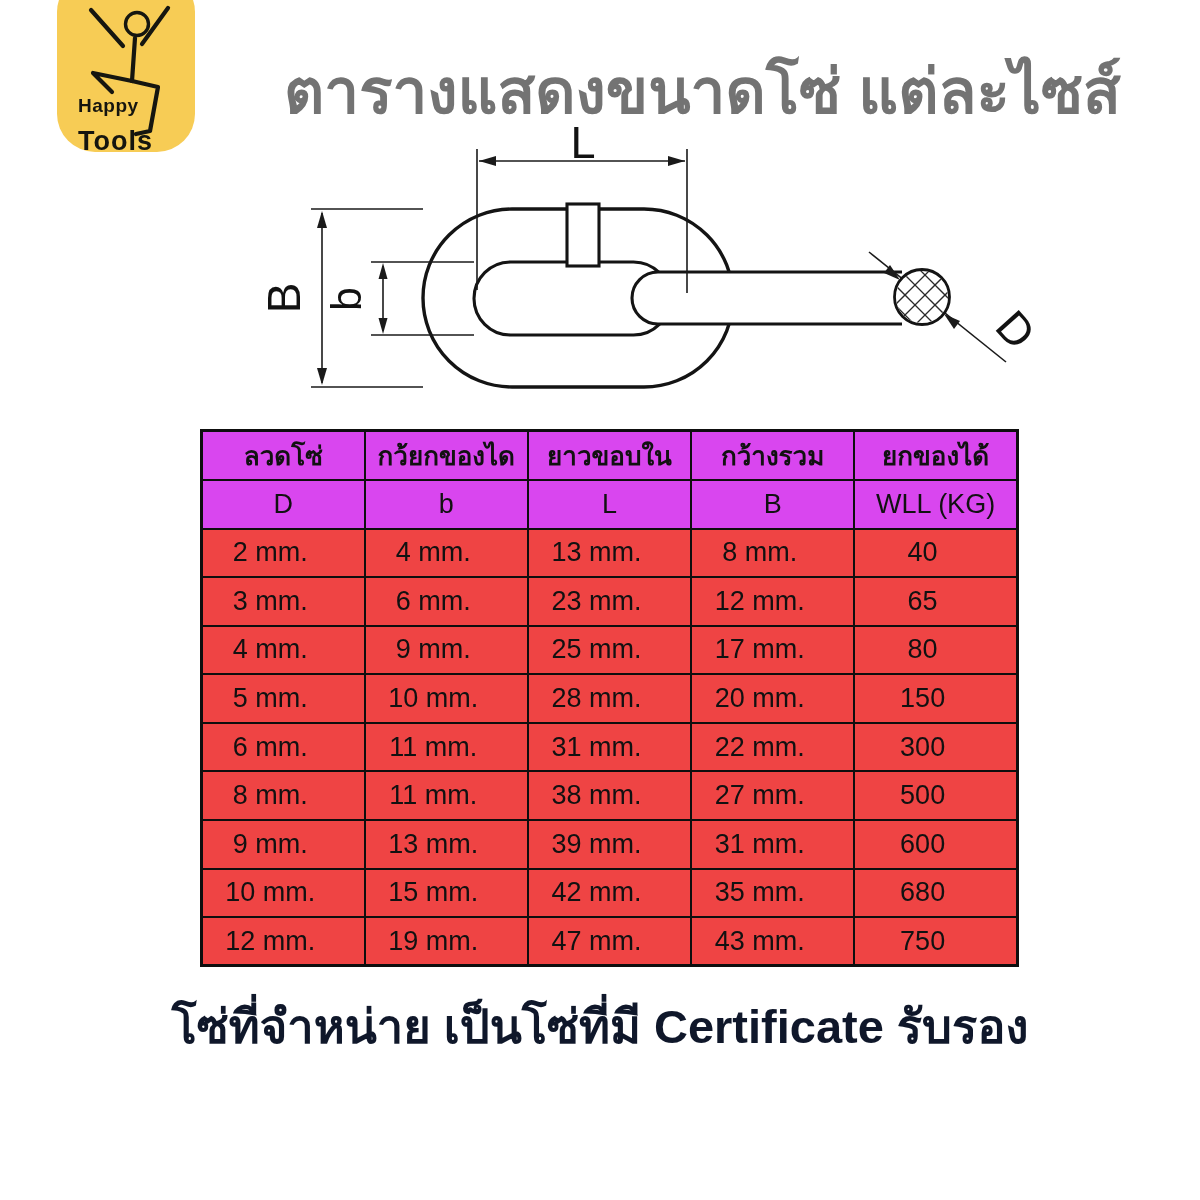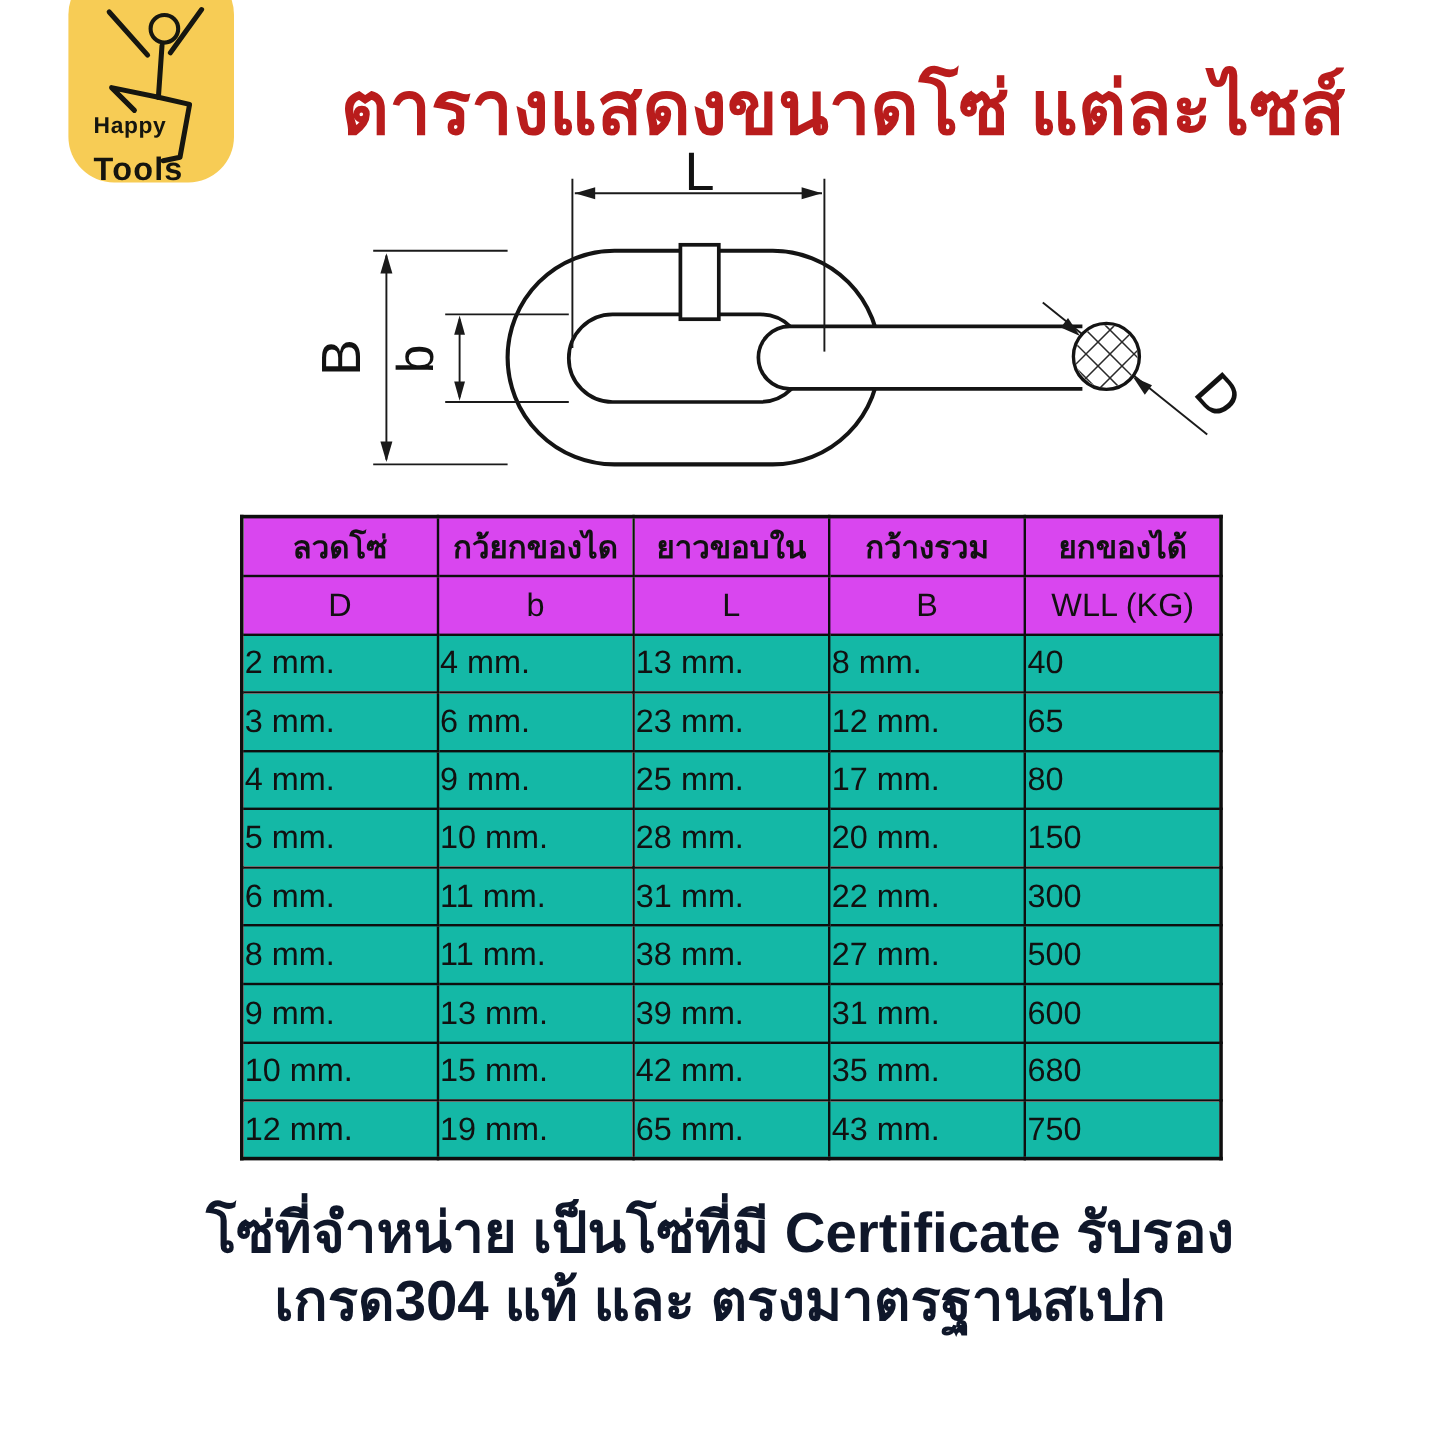--- a/index.html
+++ b/index.html
@@ -9,35 +9,35 @@
   
   .logo{position:absolute;left:57px;top:-26px;width:138px;height:178px;
         background:#F7CC55;border-radius:38px;}
   .logo svg{position:absolute;left:0;top:0;}
   .brand{position:absolute;left:21px;color:#15150f;font-weight:bold;line-height:1;}
   .brand1{top:122px;font-size:19px;letter-spacing:0.5px;}
   .brand2{top:154px;font-size:27px;letter-spacing:1px;}
 
   
   .title{position:absolute;left:205px;top:52px;width:995px;text-align:center;
-         font-size:62px;font-weight:bold;color:#b91c1c;line-height:80px;}
+         font-size:62px;font-weight:bold;color:#737373;line-height:80px;}
 
   
   .diagram{position:absolute;left:260px;top:122px;width:800px;height:305px;}
 
   
   .tblwrap{position:absolute;left:200px;top:429px;}
   table.tbl{border-collapse:collapse;table-layout:fixed;width:819px;
             border:3px solid #0e0e0e;}
   .tbl th,.tbl td{border:2.5px solid #0e0e0e;overflow:hidden;white-space:nowrap;}
   .tbl thead tr{height:49px;}
   .tbl tbody tr{height:48.6px;}
   .tbl th{background:#d946ef;font-size:26px;font-weight:bold;text-align:center;}
   .tbl th.sym{font-size:27px;font-weight:normal;}
-  .tbl td{background:#14b8a6;font-size:27px;text-align:left;padding-right:27px;}
+  .tbl td{background:#ef4444;font-size:27px;text-align:center;padding-right:27px;}
 
   
   .footer{position:absolute;left:0;top:998px;width:1200px;text-align:center;
           color:#0f172a;font-weight:bold;font-size:47px;line-height:57px;}
 </style>
 </head>
 <body>
 
 <div class="page">
 
@@ -184,26 +184,25 @@
         <tr>
           <td>10 mm.</td>
           <td>15 mm.</td>
           <td>42 mm.</td>
           <td>35 mm.</td>
           <td>680</td>
         </tr>
         <tr>
           <td>12 mm.</td>
           <td>19 mm.</td>
-          <td>65 mm.</td>
+          <td>47 mm.</td>
           <td>43 mm.</td>
           <td>750</td>
         </tr>
       </tbody>
     </table>
   </div>
 
   <div class="footer">
     <div>โซ่ที่จำหน่าย เป็นโซ่ที่มี Certificate รับรอง</div>
-    <div>เกรด304 แท้ และ ตรงมาตรฐานสเปก</div>
   </div>
 
 </div>
 
 </body></html>

